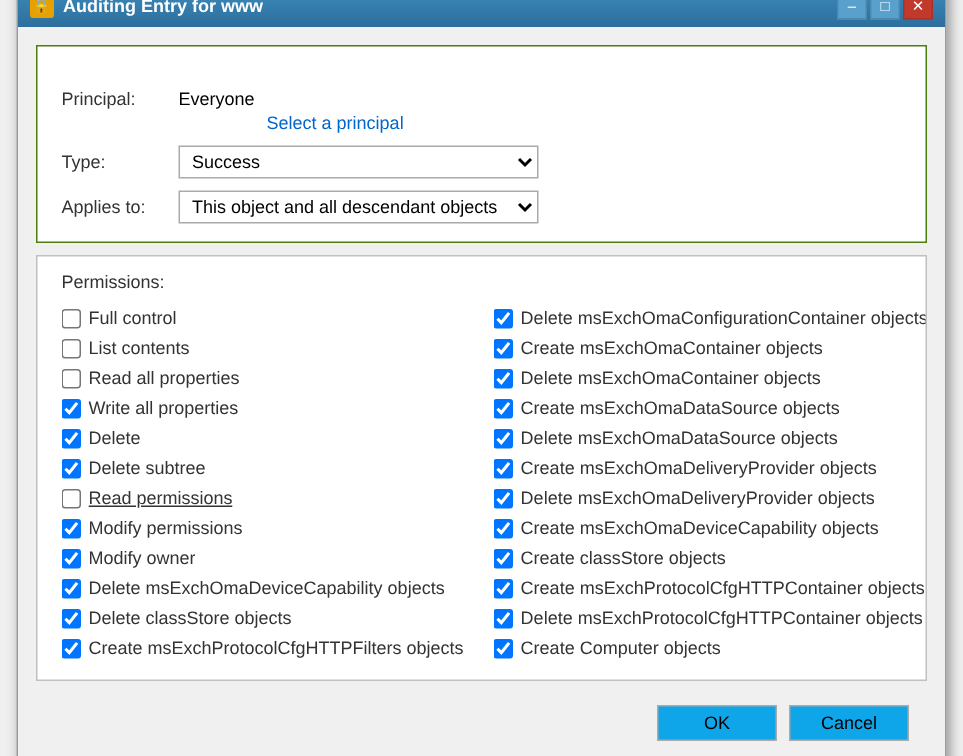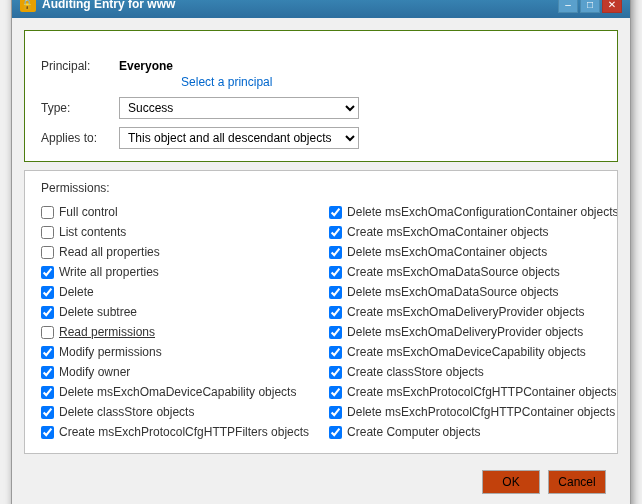--- a/index.html
+++ b/index.html
@@ -90,21 +90,21 @@
       display: flex;
       align-items: center;
       gap: 8px;
     }
     .form-label {
       color: #333;
       min-width: 70px;
     }
     .principal-value {
       color: #000;
-      font-weight: 700;
+      font-weight: 400;
     }
     .select-principal-link {
       color: #0066cc;
       text-decoration: none;
       cursor: pointer;
       margin-top: 32px;
     }
     select.form-select {
       width: 240px;
       height: 22px;
@@ -154,24 +154,24 @@
       text-decoration: underline;
     }
     .bottom-bar {
       display: flex;
       justify-content: flex-end;
       align-items: center;
       padding: 8px 12px;
       gap: 8px;
     }
     .btn {
-      width: 58px;
+      width: 80px;
       height: 24px;
       border: 1px solid #aaa;
-      background: #c2410c;
+      background: #0ea5e9;
       font-size: 12px;
       cursor: pointer;
       display: flex;
       align-items: center;
       justify-content: center;
     }
     .window-wrapper {
       position: relative;
       width: 620px;
     }

